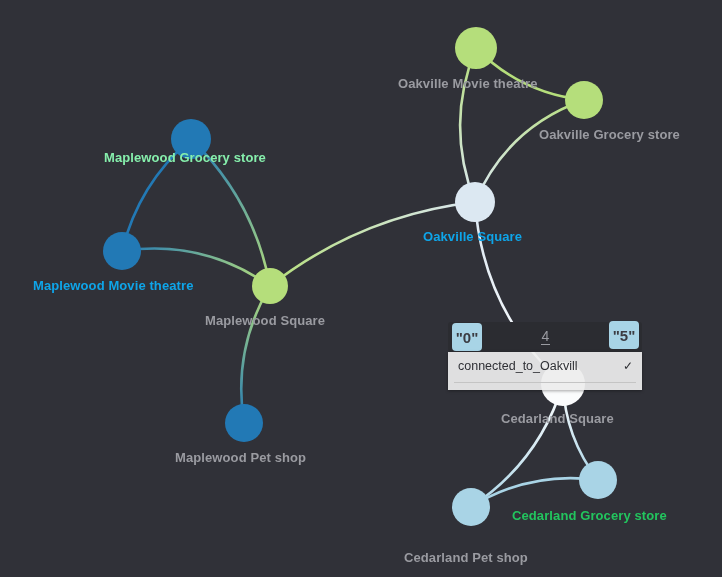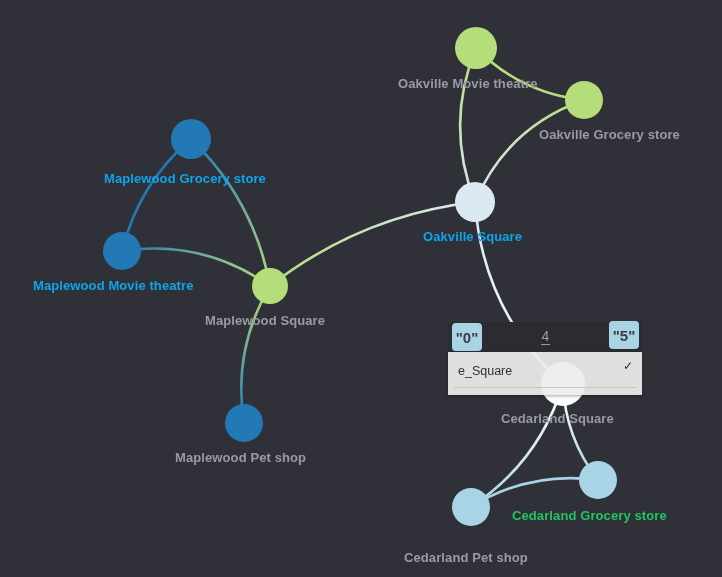--- a/index.html
+++ b/index.html
@@ -197,39 +197,39 @@
         <circle cx="244" cy="423" r="19" fill="#2279b5"></circle>
         <circle cx="563" cy="384" r="22" fill="#fbfcfd"></circle>
         <circle cx="598" cy="480" r="19" fill="#a9d4e6"></circle>
         <circle cx="471" cy="507" r="19" fill="#a9d4e6"></circle>
       </g>
   </svg>
   <div id="labels-layer">
       <div class="node-label" style="left: 398px; top: 76px; color: rgb(154, 155, 161);">Oakville Movie theatre</div>
       <div class="node-label" style="left: 507px; top: 127px; color: rgb(154, 155, 161); margin-left: 32px;">Oakville Grocery store</div>
       <div class="node-label" style="left: 423px; top: 229px; color: #0ea5e9;">Oakville Square</div>
-      <div class="node-label" style="left: 104px; top: 171px; color: #0ea5e9;">Maplewood Grocery store</div>
+      <div class="node-label" style="left: 104px; top: 150px; color: #86efac;">Maplewood Grocery store</div>
       <div class="node-label" style="left: 33px; top: 278px; color: #0ea5e9;">Maplewood Movie theatre</div>
       <div class="node-label" style="left: 205px; top: 313px; color: rgb(154, 155, 161);">Maplewood Square</div>
       <div class="node-label" style="left: 175px; top: 450px; color: rgb(154, 155, 161);">Maplewood Pet shop</div>
       <div class="node-label" style="left: 501px; top: 411px; color: rgb(154, 155, 161);">Cedarland Square</div>
       <div class="node-label" style="left: 512px; top: 508px; color: #22c55e;">Cedarland Grocery store</div>
       <div class="node-label" style="left: 404px; top: 550px; color: rgb(154, 155, 161);">Cedarland Pet shop</div>
     </div>
 </div>
 
 <div id="selector-widget">
   <div id="selector-bar">
     <div class="cap" id="cap-min">"0"</div>
     <div id="selector-value-wrap">
       <span id="selector-value">4</span>
     </div>
     <div class="cap" id="cap-max">"5"</div>
   </div>
   <div id="selector-menu">
     <div class="menu-item">
-      <span class="label-line2">e_Square</span>
+      <span>connected_to_Oakvill</span>
       <span class="menu-check">✓</span>
     </div>
     <div id="menu-divider"></div>
     <div id="menu-footer"></div>
   </div>
 </div>
 
 </body></html>

